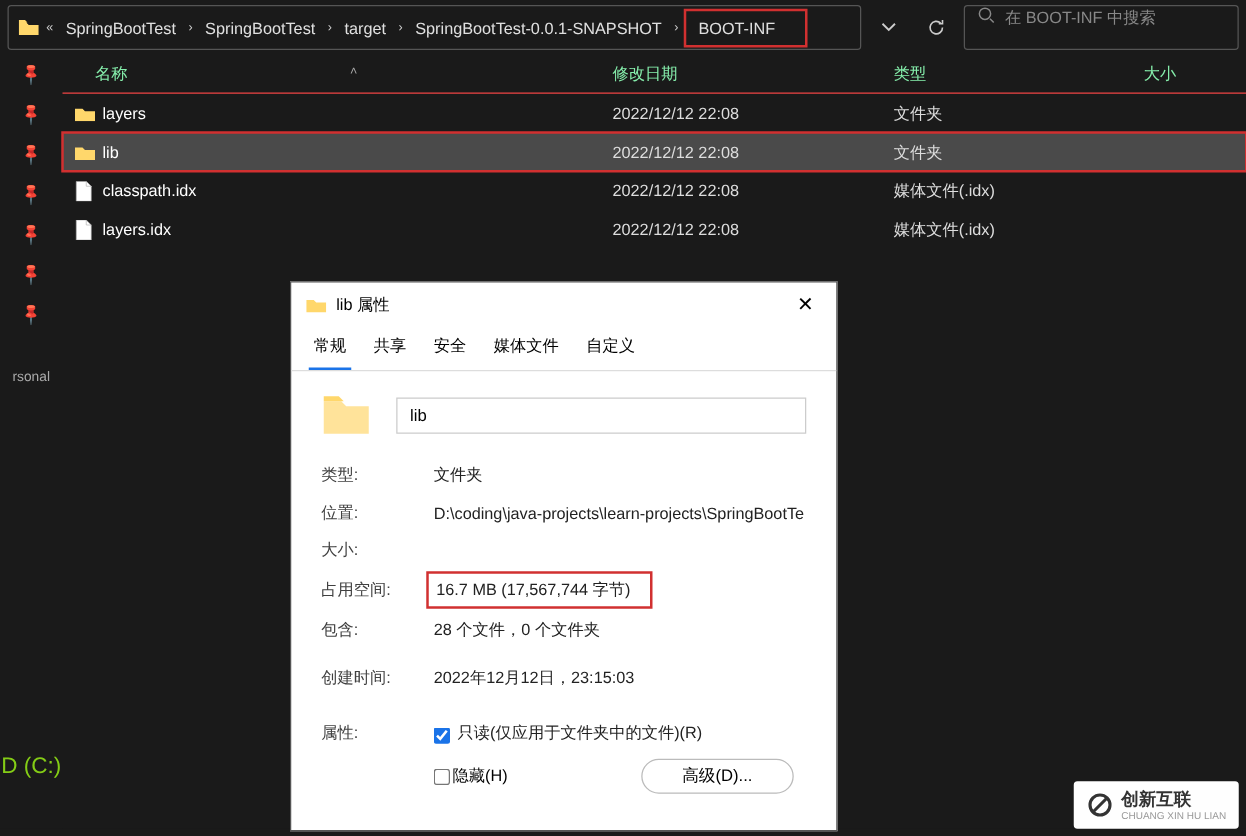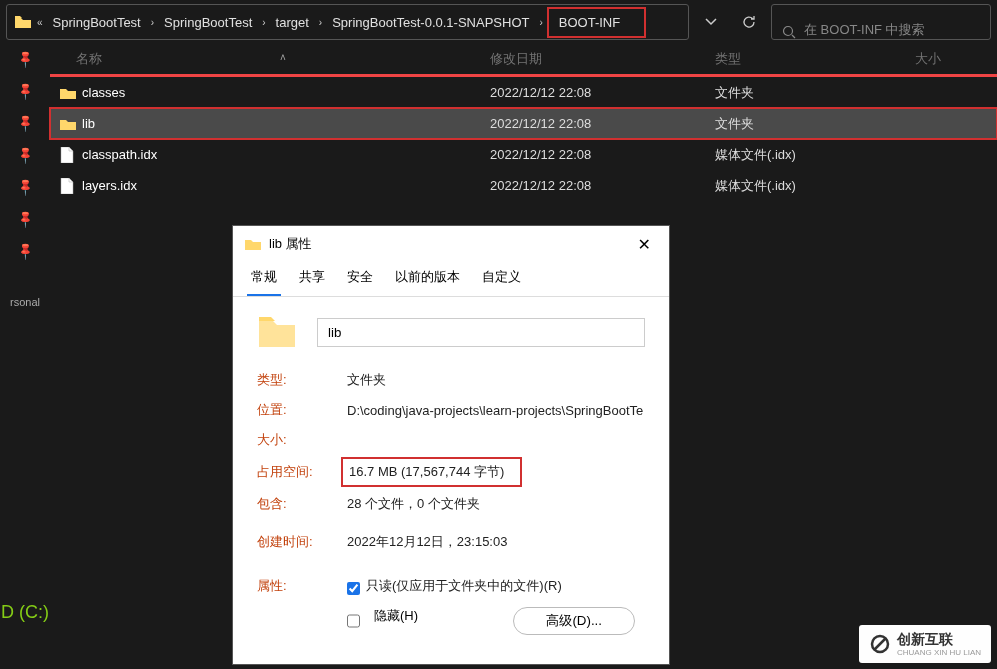--- a/index.html
+++ b/index.html
@@ -7,31 +7,31 @@
     
     
     .toolbar { display: flex; align-items: center; padding: 4px 6px; gap: 6px; }
     .address-bar { flex: 1; display: flex; align-items: center; background: #1a1a1a; border: 1px solid #555; border-radius: 3px; height: 36px; padding: 0 8px; gap: 4px; }
     .folder-glyph { width: 16px; height: 12px; display: inline-block; vertical-align: middle; }
     .folder-glyph svg { display:block; }
     .crumb-sep { color: #ccc; font-size: 10px; padding: 0 2px; }
     .crumb { color: #e0e0e0; padding: 2px 4px; }
     .crumb-last { border: 2px solid #d13030; padding: 6px 24px 6px 10px; margin-left: -2px; text-align: right; }
     .toolbar-btn { width: 32px; height: 32px; display: flex; align-items: center; justify-content: center; color: #ccc; cursor: pointer; }
-    .search-box { width: 220px; height: 36px; border: 1px solid #555; border-radius: 3px; display: flex; align-items: flex-end; padding: 0 10px; gap: 8px; color: #888; }
+    .search-box { width: 220px; height: 36px; border: 1px solid #555; border-radius: 3px; display: flex; align-items: flex-start; padding: 0 10px; gap: 8px; color: #888; }
     
     
     .main { display: flex; height: calc(100% - 50px); position: relative; }
     .left-rail { width: 50px; background: #1a1a1a; display: flex; flex-direction: column; align-items: center; padding-top: 8px; gap: 18px; color: #888; font-size: 11px; }
     .rail-pin { color: #999; font-size: 12px; transform: rotate(-45deg); }
     .rail-text { color: #aaa; font-size: 11px; writing-mode: horizontal-tb; text-align: center; }
     .rail-label { color:#84cc16; margin-top:auto; margin-bottom:40px; font-size:18px; }
 
     .file-pane { flex: 1; background: #1a1a1a; position: relative; }
-    .columns-header { display: flex; border-bottom: 3px solid #ef4444; padding: 6px 0; color: #737373; font-size: 13px; }
+    .columns-header { display: flex; border-bottom: 1px solid #ef4444; padding: 6px 0; color: #86efac; font-size: 13px; }
     .col-name { width: 440px; padding-left: 26px; position: relative; }
     .col-name::after { content: "˄"; position: absolute; left: 230px; top: 2px; color: #aaa; font-size: 10px; }
     .col-date { width: 225px; }
     .col-type { width: 200px; }
     .col-size { flex: 1; }
     
     .row { display: flex; align-items: center; height: 31px; padding-left: 10px; }
     .row.selected { background: #4a4a4a; }
     .row.hl { outline: 2px solid #d13030; outline-offset: -1px; }
     .row .icon-cell { width: 22px; display:flex; align-items:center; }
@@ -43,26 +43,26 @@
     
     .dialog { position: absolute; left: 232px; top: 225px; width: 438px; height: 440px; background: #fff; border: 1px solid #555; color: #000; font-size: 13px; }
     .dialog-title { display: flex; align-items: center; height: 36px; padding: 0 8px 0 12px; gap: 8px; }
     .dialog-title .spacer { flex: 1; }
     .close-x { font-size: 16px; font-weight: 300; padding: 4px 10px; cursor: pointer; }
     .tabs { display: flex; gap: 14px; padding: 2px 14px 0 14px; border-bottom: 1px solid #ddd; }
     .tab { padding: 4px 4px 8px 4px; cursor: pointer; }
     .tab.active { border-bottom: 2px solid #1a73e8; color: #000; }
     .dlg-body { padding: 18px 24px; }
     .dlg-row { display: flex; align-items: center; margin-bottom: 12px; }
-    .dlg-label { width: 90px; color: #c2410c; }
+    .dlg-label { width: 90px; color: #404040; }
     .dlg-value { flex: 1; color: #222; }
     .dlg-name-input { flex: 1; border: 1px solid #ccc; padding: 6px 10px; background:#fff; }
     .big-folder { width: 40px; height: 34px; margin-right: 20px; }
     .hl-red { display:inline-block; border: 2px solid #d13030; padding: 4px 16px 4px 6px; margin: -4px 0 -4px -6px; }
-    .checkbox-row { display:flex; gap:14px; margin-left:90px; margin-bottom:8px; }
+    .checkbox-row { display:flex; align-items:center; gap:2px; margin-left:90px; margin-bottom:8px; }
     .adv-btn { border:1px solid #bbb; background:#fff; padding:4px 32px; border-radius:14px; float:right; margin-right:10px; cursor:pointer; }
     
     .watermark { position: absolute; right: 6px; bottom: 6px; background: #fefefe; color: #333; font-size: 14px; padding: 6px 10px; display: flex; align-items: center; gap: 6px; border-radius: 3px; font-weight:bold; }
     .watermark small { font-size: 8px; font-weight: normal; color:#999; display:block; line-height:1; }
   </style>
 </head>
 <body>
 
 <div class="toolbar">
   <div class="address-bar">
@@ -124,21 +124,21 @@
     </div>
     <div id="rows-container">
         <div class="row">
           <span class="icon-cell">
             <span class="folder-glyph">
               <svg viewBox="0 0 16 12">
                 <path d="M0 2 L6 2 L8 4 L16 4 L16 12 L0 12 Z" fill="#ffd76b"></path>
               </svg>
             </span>
           </span>
-          <span class="name-cell">classes</span>
+          <span class="name-cell">layers</span>
           <span class="date-cell">2022/12/12 22:08</span>
           <span class="type-cell">文件夹</span>
         </div>
         <div class="row selected hl">
           <span class="icon-cell">
             <span class="folder-glyph">
               <svg viewBox="0 0 16 12">
                 <path d="M0 2 L6 2 L8 4 L16 4 L16 12 L0 12 Z" fill="#ffd76b"></path>
               </svg>
             </span>
@@ -181,21 +181,21 @@
         </svg>
     </span>
     <span>lib 属性</span>
     <span class="spacer"></span>
     <span class="close-x">✕</span>
   </div>
   <div class="tabs">
     <div class="tab active">常规</div>
     <div class="tab">共享</div>
     <div class="tab">安全</div>
-    <div class="tab">以前的版本</div>
+    <div class="tab">媒体文件</div>
     <div class="tab">自定义</div>
   </div>
   <div class="dlg-body">
     <div class="dlg-row">
       <span class="big-folder">
         <svg viewBox="0 0 40 34">
             <path d="M2 6 L16 6 L20 10 L38 10 L38 32 L2 32 Z" fill="#ffe39a"></path>
             <path d="M2 6 L2 2 L14 2 L18 6" fill="#ffd76b"></path>
           </svg>
       </span>

